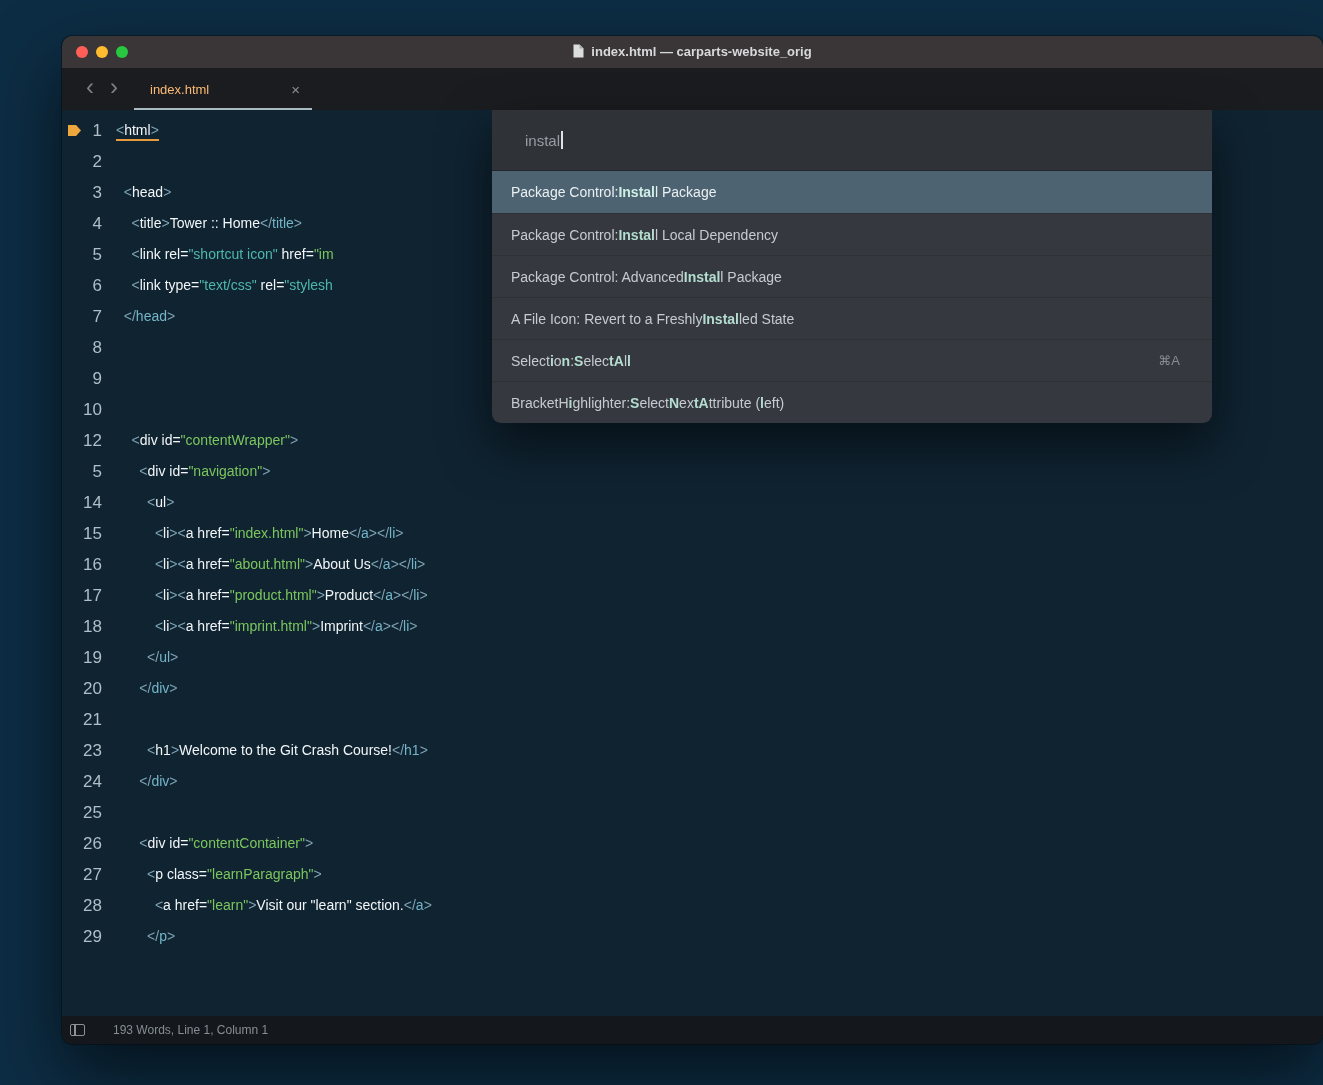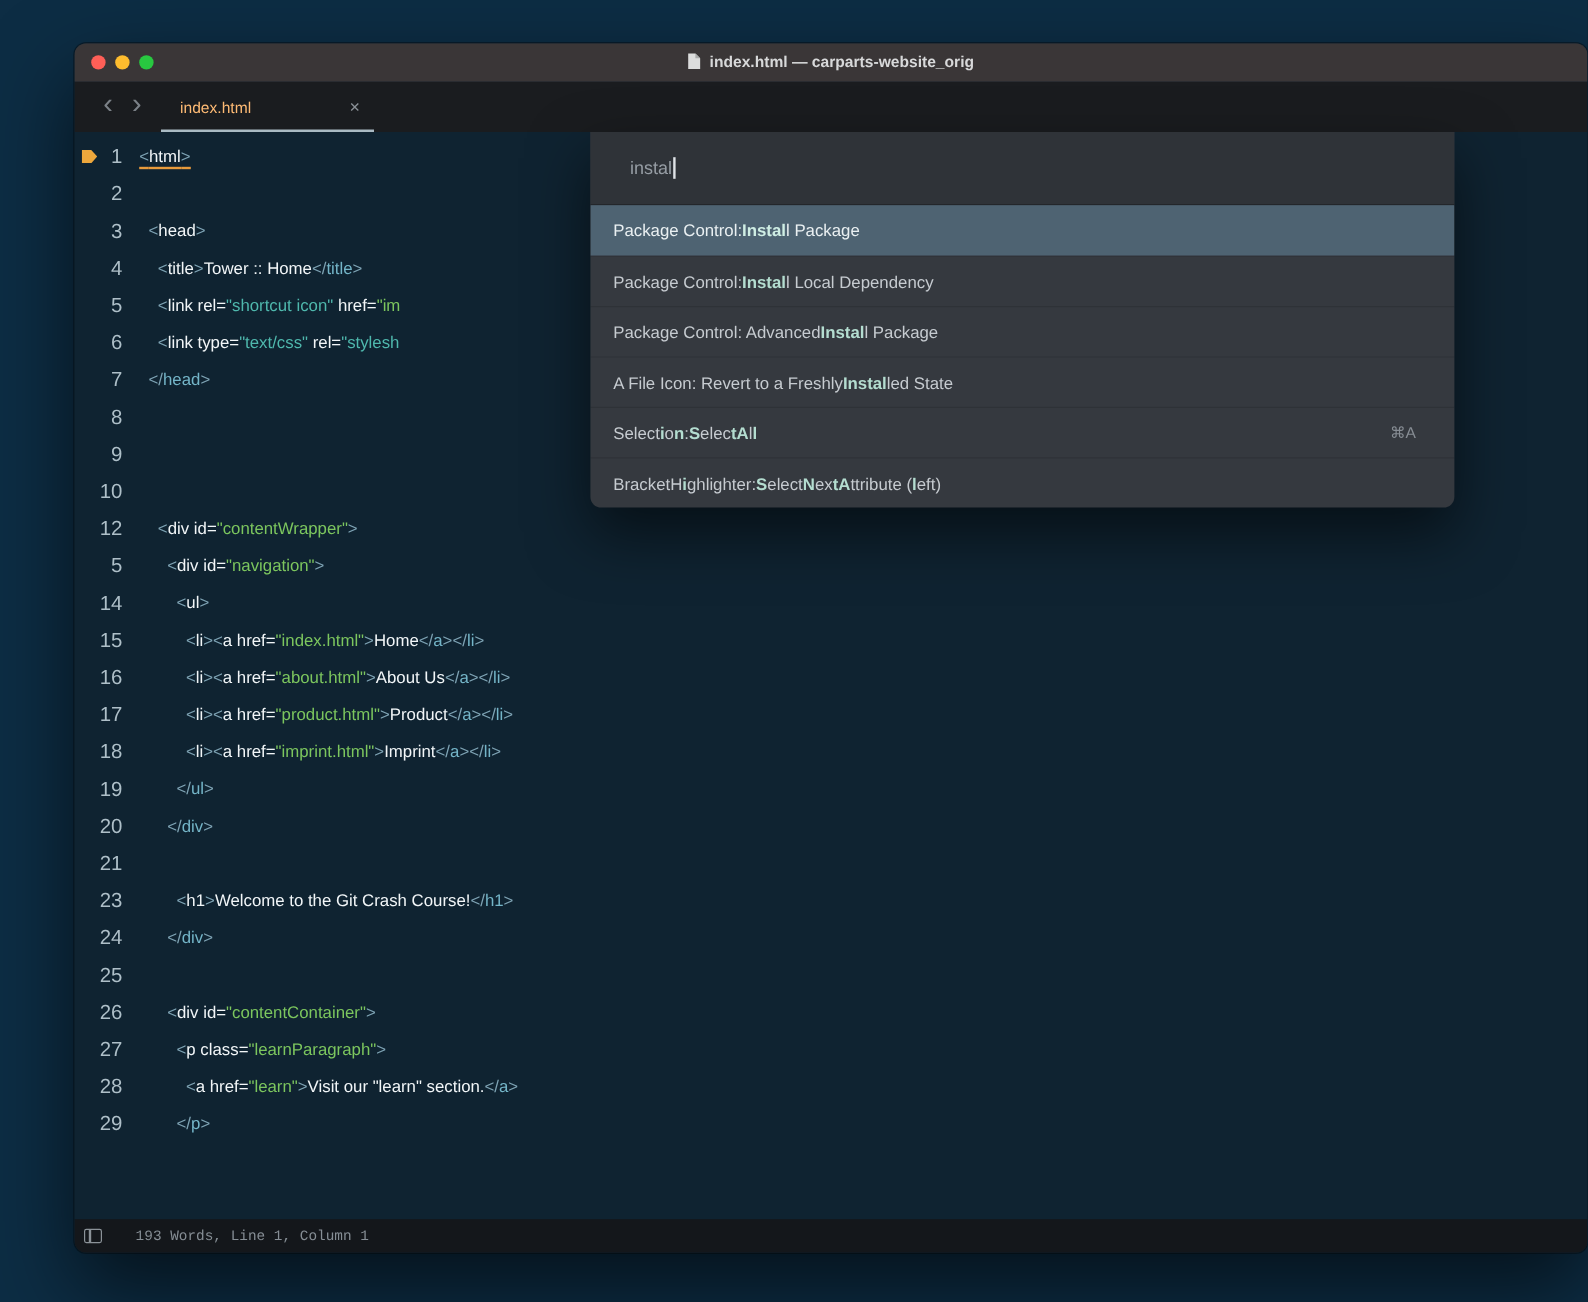--- a/index.html
+++ b/index.html
@@ -54,21 +54,21 @@
   .tk-p{color:var(--punctuation,#7ea3b4);}
   .tk-g{color:var(--tag-white,#f2f6f8);}
   .tk-s{color:var(--string-green,#7cc65e);}
   .tk-c{color:var(--string-cyan,#4fb8ad);}
   .tk-x{color:var(--closing-tag,#74b5c8);}
   .u{border-bottom:2px solid var(--underline-orange,#e89b3c);padding-bottom:1px;}
   
   .statusbar{
     position:absolute;left:0;right:0;bottom:0;height:28px;
     background:var(--statusbar-bg,#14171b);display:flex;align-items:center;
-    font-size:12px;color:#868e95;font-family:Liberation Mono, monospace;
+    font-size:12px;color:#868e95;
   }
   .sb-icon{width:13px;height:10px;border:1.5px solid #8b9298;border-radius:2px;margin-left:8px;position:relative;}
   .sb-icon::after{content:"";position:absolute;left:3px;top:0;bottom:0;width:1.5px;background:#8b9298;}
   .sb-text{margin-left:28px;}
   
   .palette{
     position:absolute;left:430px;top:74px;width:720px;z-index:10;
     background:var(--palette-bg,#35393f);
     border-radius:0 0 9px 9px;overflow:hidden;
     box-shadow:0 22px 50px rgba(0,0,0,.55);

